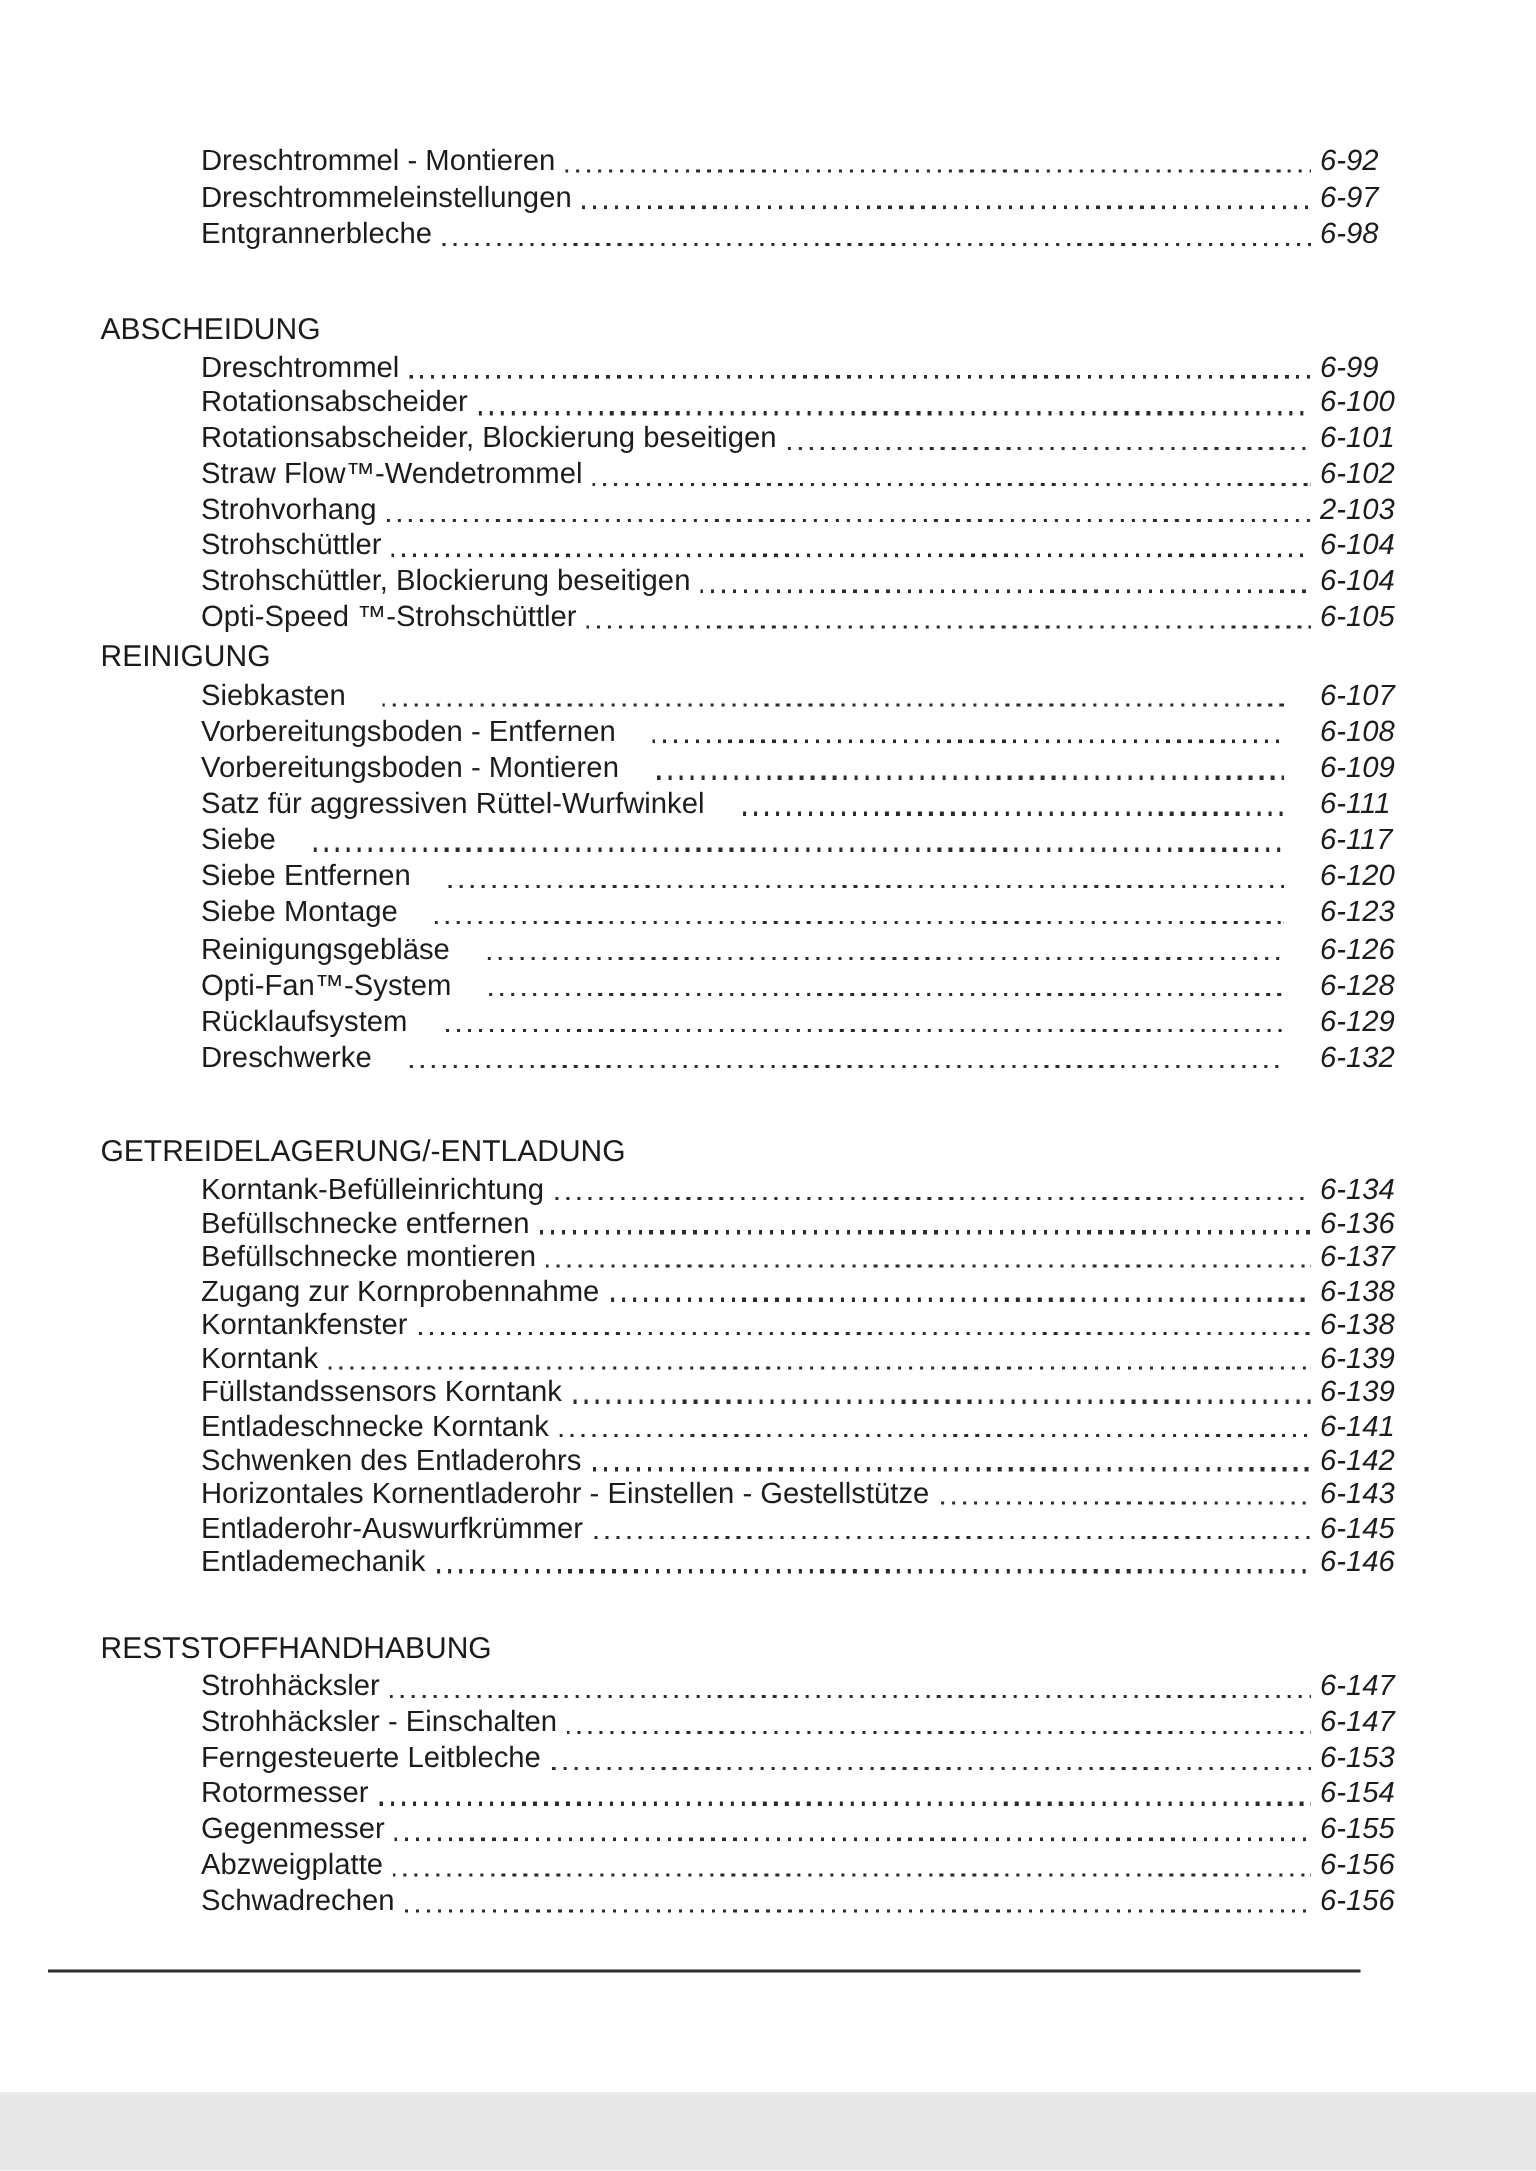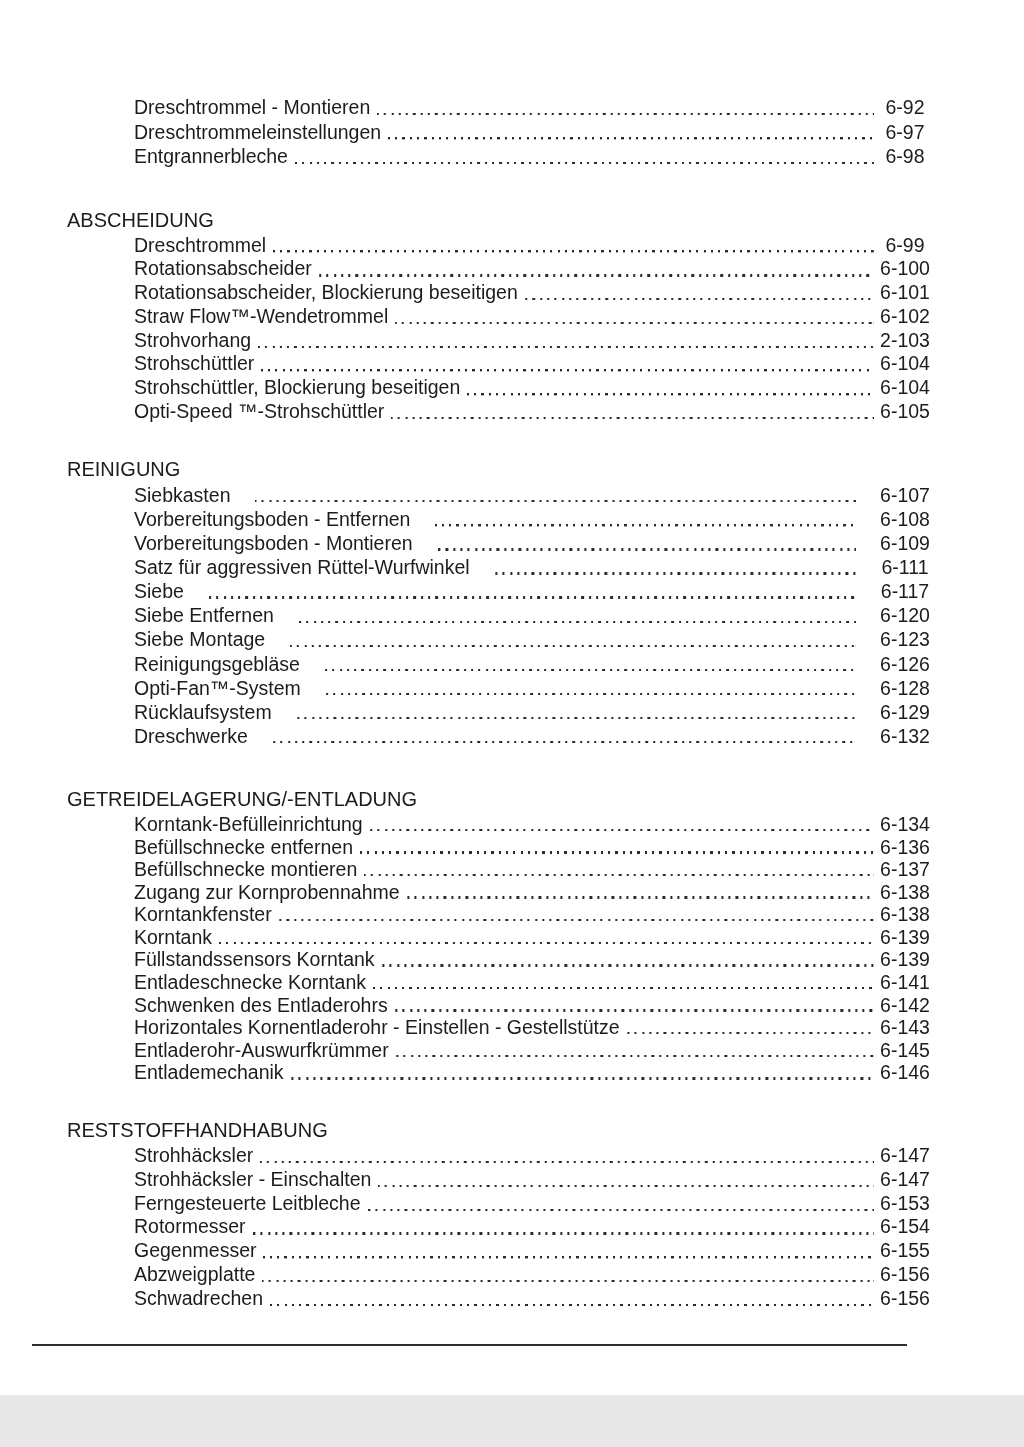--- a/index.html
+++ b/index.html
@@ -23,21 +23,21 @@
   }
   .toc-section{display:block;}
   .section-title{
     font-size:20px;
     line-height:28px;
     font-weight:400;
     color:var(--text);
     white-space:nowrap;
   }
   .s0{margin-top:37px;}
-  .s1{margin-top:31px;}
+  .s1{}
   .s2{margin-top:37px;}
   .s3{margin-top:32px;}
   .rows{display:block;}
   .toc-row{
     display:flex;
     align-items:baseline;
     height:23.8px;
     font-size:19.5px;
     line-height:23.8px;
     margin-left:67px;
@@ -56,21 +56,22 @@
     height:2.4px;
     margin:0 6px 4.5px 7px;
     background-image:repeating-linear-gradient(to right,
       var(--dot) 0, var(--dot) 2.2px,
       transparent 2.2px, transparent 7.3px);
     background-position:right bottom;
   }
   .entry-page{
     flex:0 0 auto;
     min-width:50px;
-    text-align:center;
+    text-align:left;
+    font-style:italic;
   }
   .footer-rule{
     border:none;
     border-top:2.4px solid var(--rule);
     width:875px;
     margin-left:-35px;
     margin-top:33px;
   }
 </style>
 </head>

